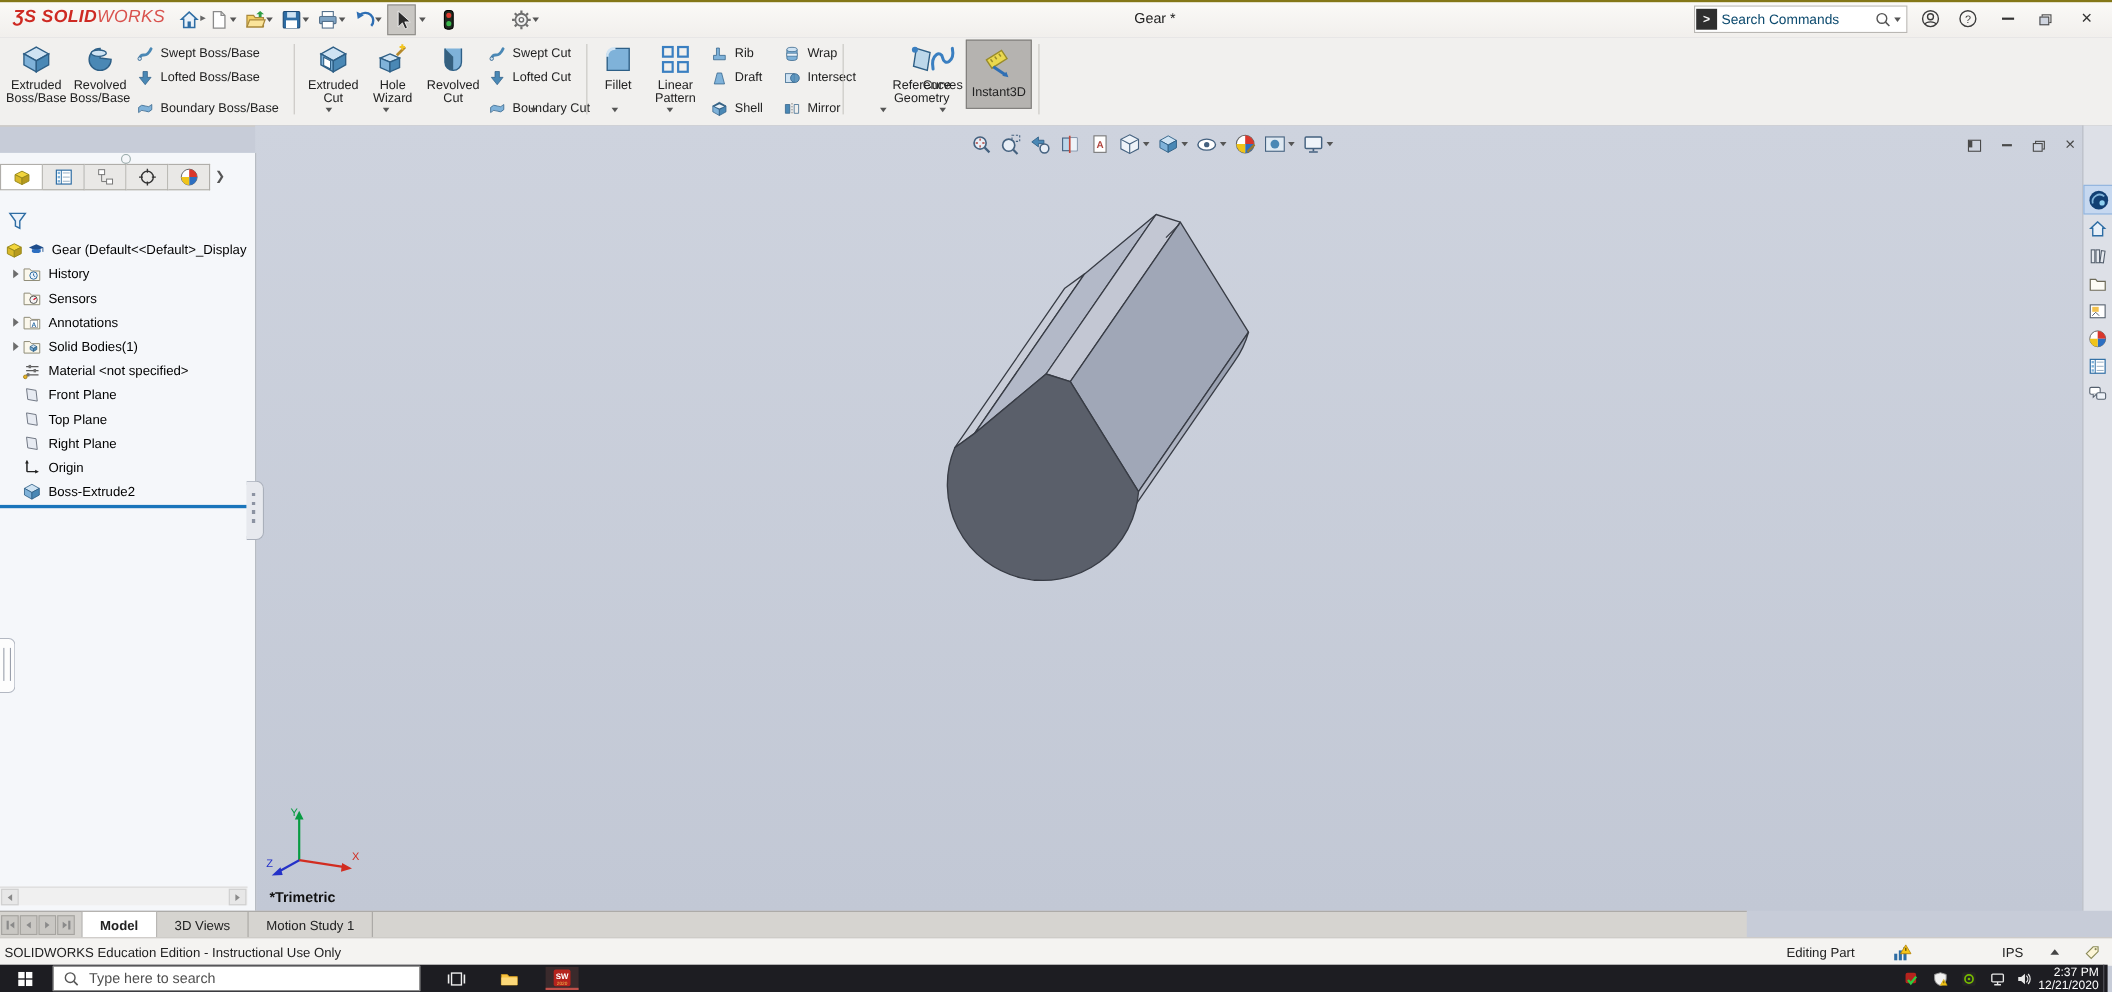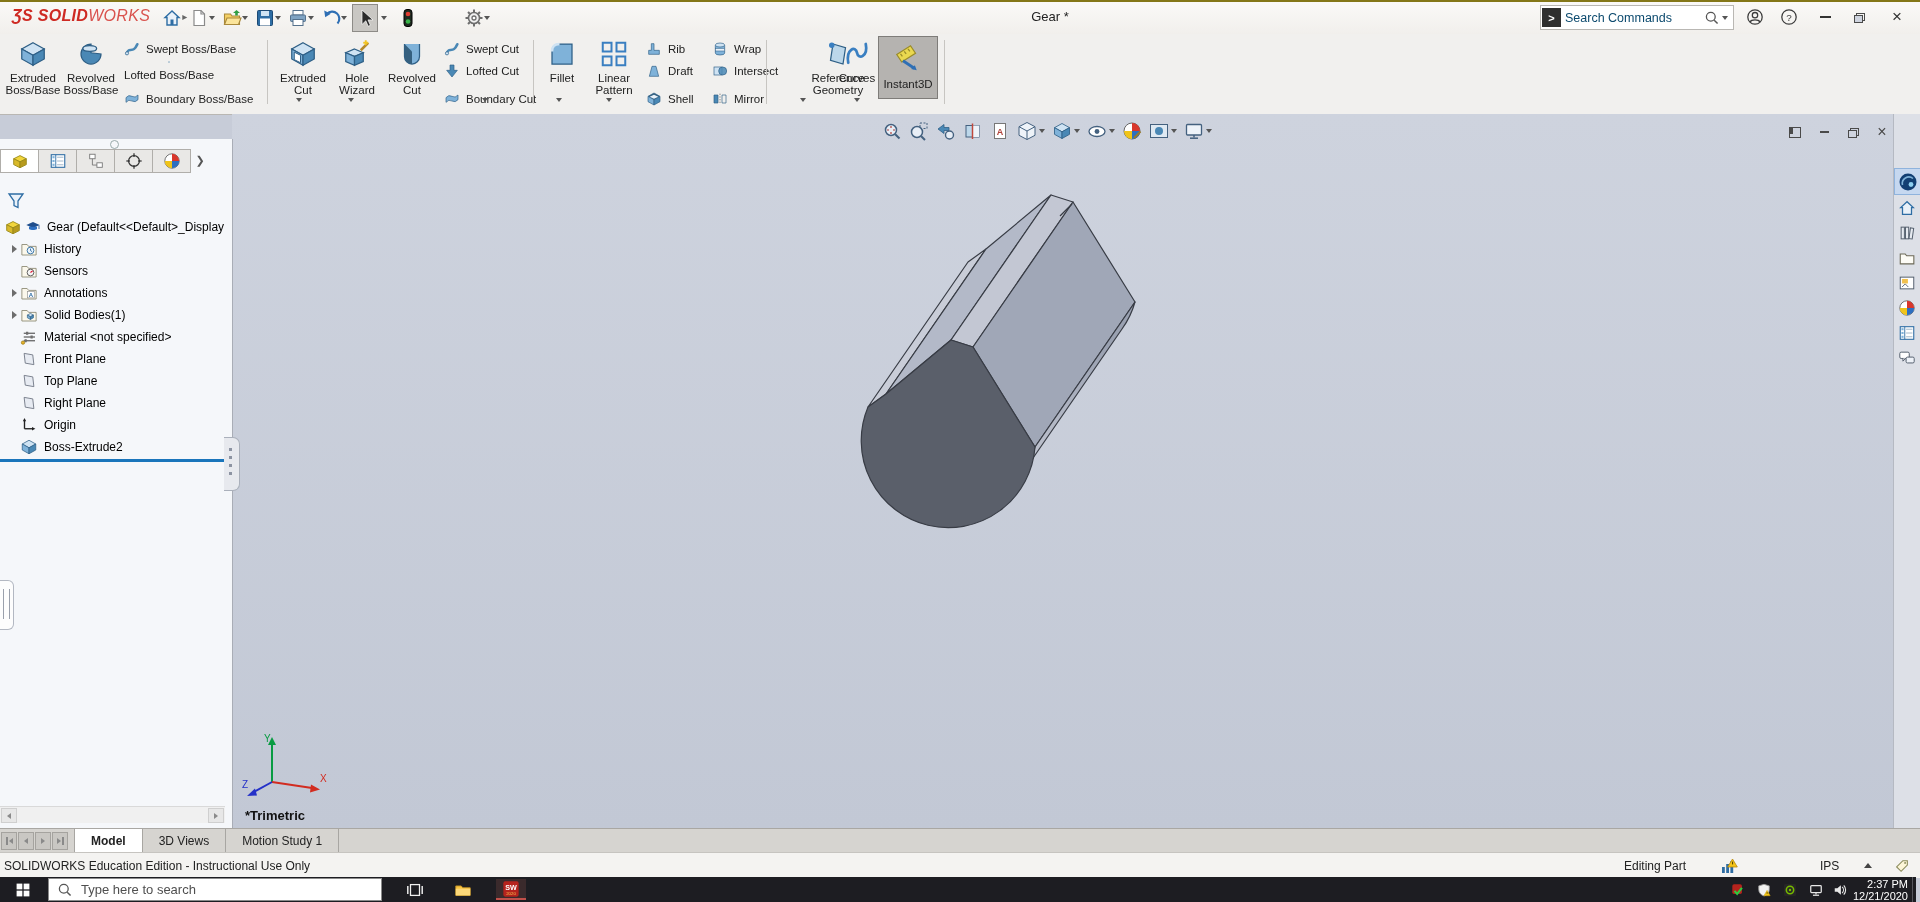--- a/index.html
+++ b/index.html
@@ -98,21 +98,21 @@
   #collapse-tab::after{content:"";position:absolute;left:3px;top:8px;width:5px;height:30px;
       border-left:1.5px solid #9aa0ac;border-right:1.5px solid #9aa0ac;}
 
   
   #rightpane{position:absolute;left:1893px;top:114px;width:27px;height:714px;background:#dde0e7;
              border-left:1px solid #b5b9c2;}
   .rpcell{width:26px;height:25px;display:flex;align-items:center;justify-content:center;}
   .rpcell.sel{background:#c6d8f0;border:1px solid #8fb3dd;}
 
   
-  #bottomtabs{position:absolute;left:0;top:828px;width:1920px;height:24px;background:#d6d4d0;
+  #bottomtabs{position:absolute;left:0;top:828px;width:1588px;height:24px;background:#d6d4d0;
               border-top:1px solid #a9a7a3;display:flex;align-items:stretch;}
   .navbtn{width:14px;height:16px;margin:3px 0 0 1px;background:#c9c7c3;border:1px solid #a5a39f;
           display:flex;align-items:center;justify-content:center;gap:1px;}
   .navbar{width:2px;height:8px;background:#8a8a8a;}
   .mtab{display:flex;align-items:center;padding:0 16px;border-right:1px solid #a8a6a2;font-size:12px;color:#222;}
   .mtab.active{background:#fff;font-weight:bold;border-left:1px solid #a8a6a2;margin-left:6px;}
 
   
   #statusbar{position:absolute;left:0;top:852px;width:1920px;height:25px;background:#f4f3f1;
              border-top:1px solid #c6c4c0;font-size:12px;color:#222;}
@@ -641,21 +641,21 @@
         </svg>
       <div>Revolved</div>
       <div>Boss/Base</div>
     </div>
     <div class="rstack" style="left:124px;top:5px;">
         <svg class="ic16">
           <use href="#i-sweep"></use>
         </svg>
         <span>Swept Boss/Base</span>
       </div>
-    <div class="rstack" style="left:124px;top:27px;flex-direction:column;">
+    <div class="rstack" style="left:124px;top:27px;">
         <svg class="ic16">
           <use href="#i-loft"></use>
         </svg>
         <span>Lofted Boss/Base</span>
       </div>
     <div class="rstack" style="left:124px;top:55px;">
         <svg class="ic16">
           <use href="#i-bound"></use>
         </svg>
         <span>Boundary Boss/Base</span>

